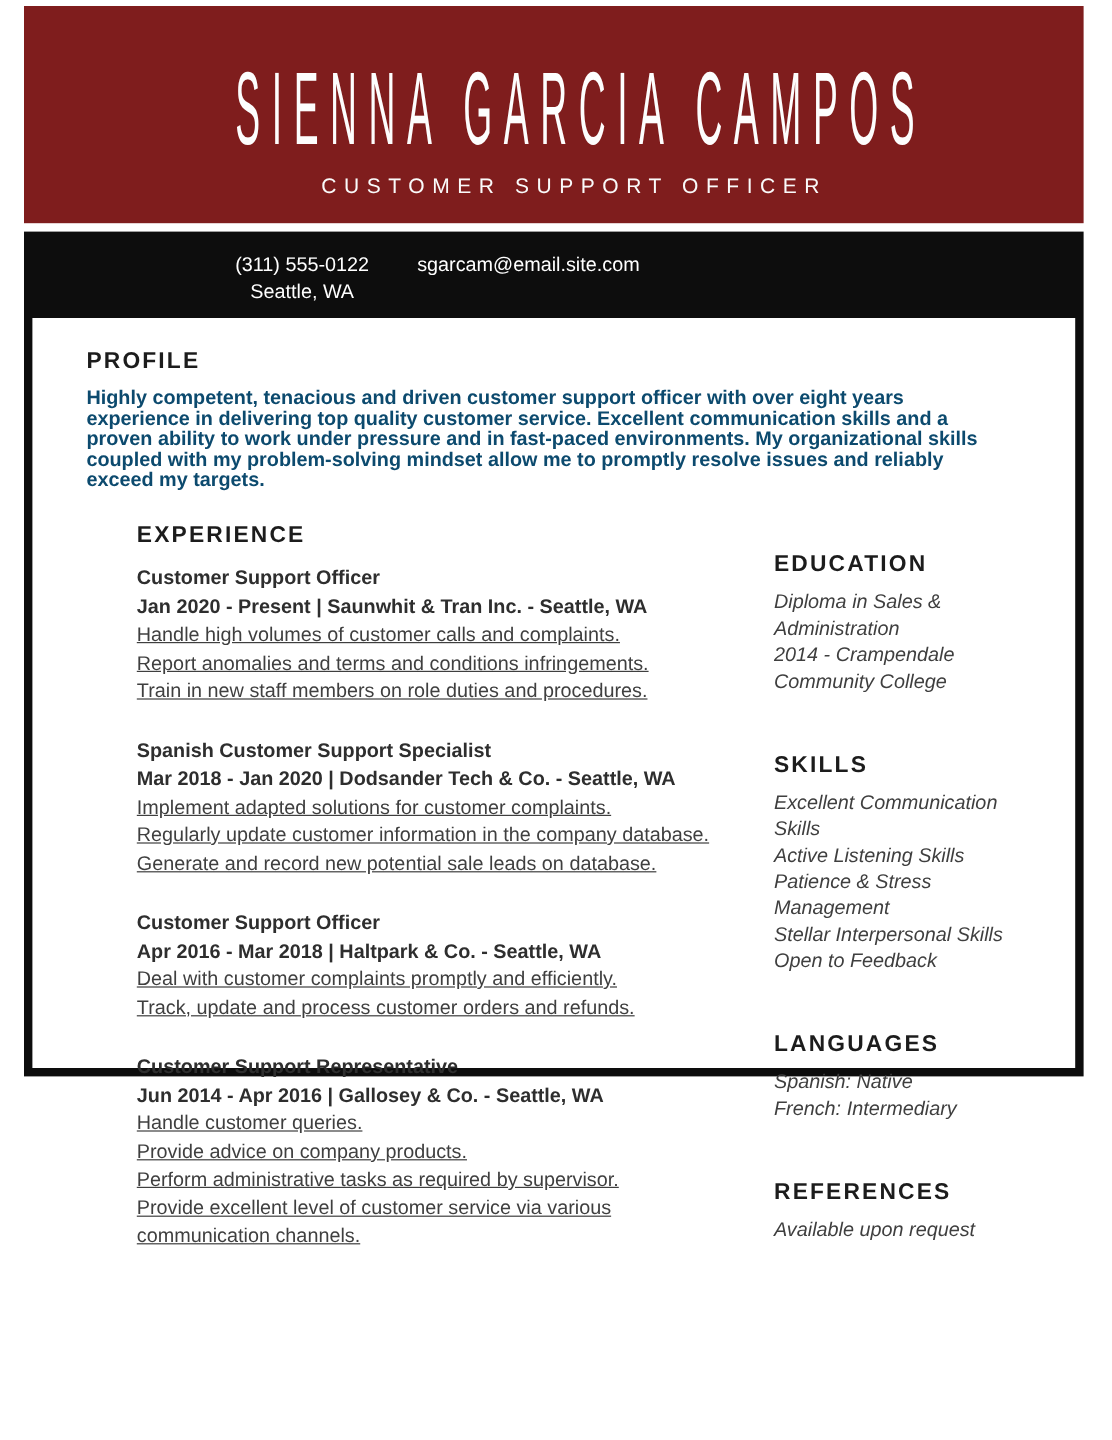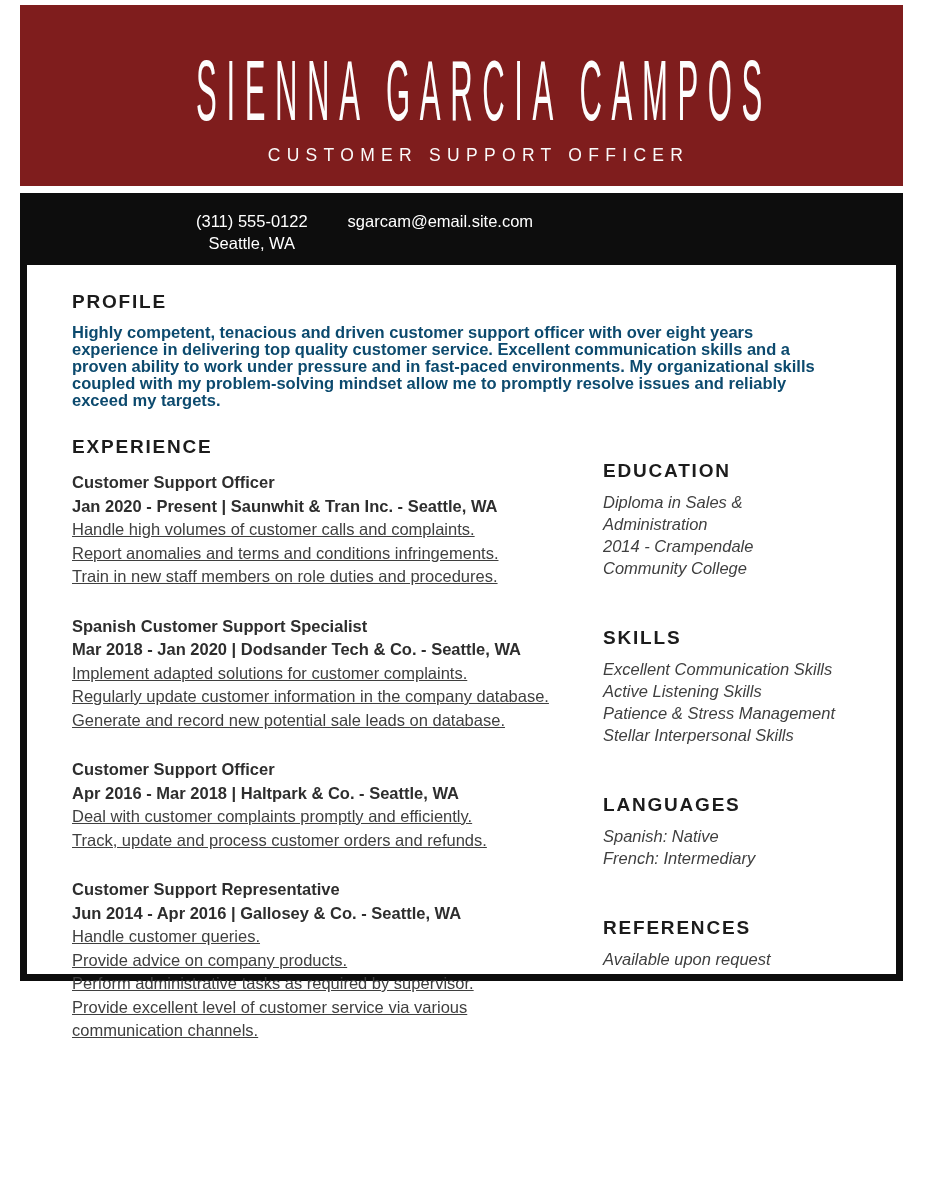--- a/index.html
+++ b/index.html
@@ -41,21 +41,21 @@
     letter-spacing: 6.3px;
     font-weight: 400;
     color: #fafafa;
     white-space: nowrap;
   }
 
   
   .main-box {
     position: absolute;
     left: 20px; top: 193px;
-    width: 883px; height: 788px;
+    width: 883px; height: 704px;
     background: #0d0d0d;
   }
   .contact-bar {
     position: absolute;
     left: 0; top: 0; right: 0;
     height: 72px;
     color: #ffffff;
   }
   .contact-wrap {
     position: absolute;
@@ -88,21 +88,21 @@
 
   .profile-text {
     margin: 11px 0 0 0;
     width: 748px;
     line-height: 17px;
     color: #0c4a6e;
     font-weight: bold;
   }
 
   .columns { display: flex; margin-top: 27px; }
-  .left-col { width: 505px; flex: none; }
+  .left-col { width: 505px; flex: none; margin-left: 42px; }
   .right-col { flex: 1; margin-left: 26px; margin-top: 24px; }
 
   .jobs { margin-top: 13px; }
   .job { margin-bottom: 26px; line-height: 23.5px; }
   .job-title { font-weight: 700; color: #2e2e2e; }
   .job-meta { font-weight: 700; color: #2e2e2e; }
   .duty { color: #3f3f3f; text-decoration: underline; }
 
   .rsection { margin-bottom: 48px; }
   .rsection .r-items { margin-top: 9px; line-height: 22px; }
@@ -200,20 +200,21 @@
           </section>
 
           <section class="rsection">
             <h2 class="section-heading">SKILLS</h2>
             <div class="r-items">
 
             <div class="r-line">Excellent Communication Skills</div>
                 <div class="r-line">Active Listening Skills</div>
                 <div class="r-line">Patience &amp; Stress Management</div>
                 <div class="r-line">Stellar Interpersonal Skills</div>
+                <div class="r-line">Open to Feedback</div>
               </div>
           </section>
 
           <section class="rsection">
             <h2 class="section-heading">LANGUAGES</h2>
             <div class="r-items">
 
             <div class="r-line">Spanish: Native</div>
                 <div class="r-line">French: Intermediary</div>
               </div>

